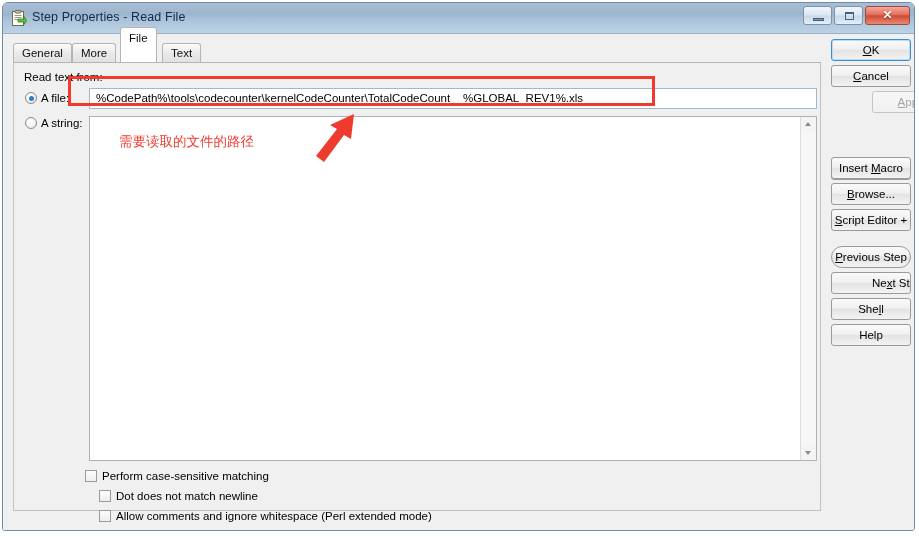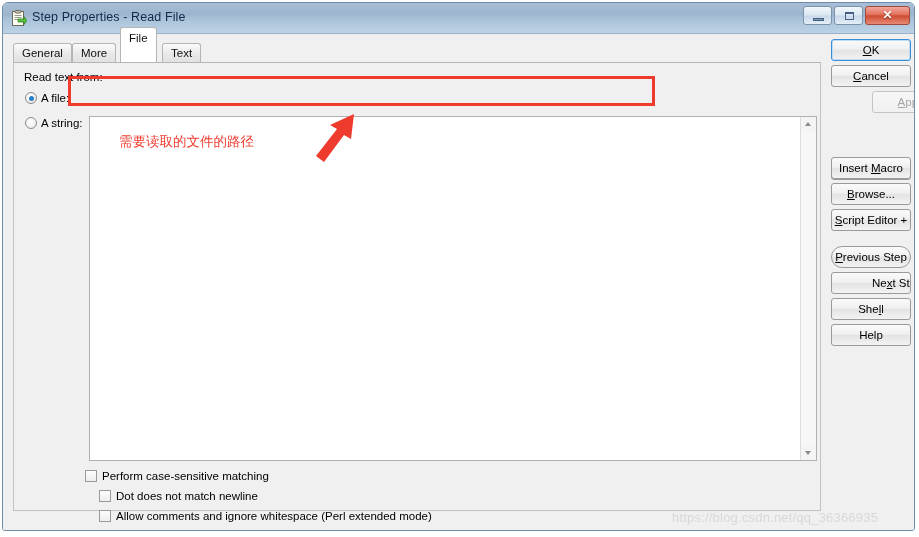--- a/index.html
+++ b/index.html
@@ -392,20 +392,21 @@
         <div class="lbl-readfrom">Read text from:</div>
 
         <div class="radio-row r1">
           <span class="radio checked"></span><span>A file:</span>
         </div>
 
         <div class="radio-row r2">
           <span class="radio"></span><span>A string:</span>
         </div>
 
+        <div class="path-input">%CodePath%\tools\codecounter\kernelCodeCounter\TotalCodeCount__%GLOBAL_REV1%.xls</div>
 
         <div class="textarea-wrap">
           <div class="scrollbar">
             <div class="sb-arrow up"></div>
             <div class="sb-arrow down"></div>
           </div>
         </div>
 
         <div class="chk-row c1">
           <span class="chk"></span><span>Perform case-sensitive matching</span>
@@ -439,14 +440,13 @@
   </div>
 
   <div class="ann-rect"></div>
   <div class="ann-text">需要读取的文件的路径</div>
   <div class="ann-arrow">
     <svg width="64" height="52" viewBox="0 0 64 52">
       <path d="M58 2 L34 13 L41 17 L20 44 L28 50 L48 23 L55 27 Z" fill="#ef3b2e"></path>
     </svg>
   </div>
 
-  <div class="watermark">https://blog.csdn.net/qq_36366935</div>
 </div>
 
 </body></html>

